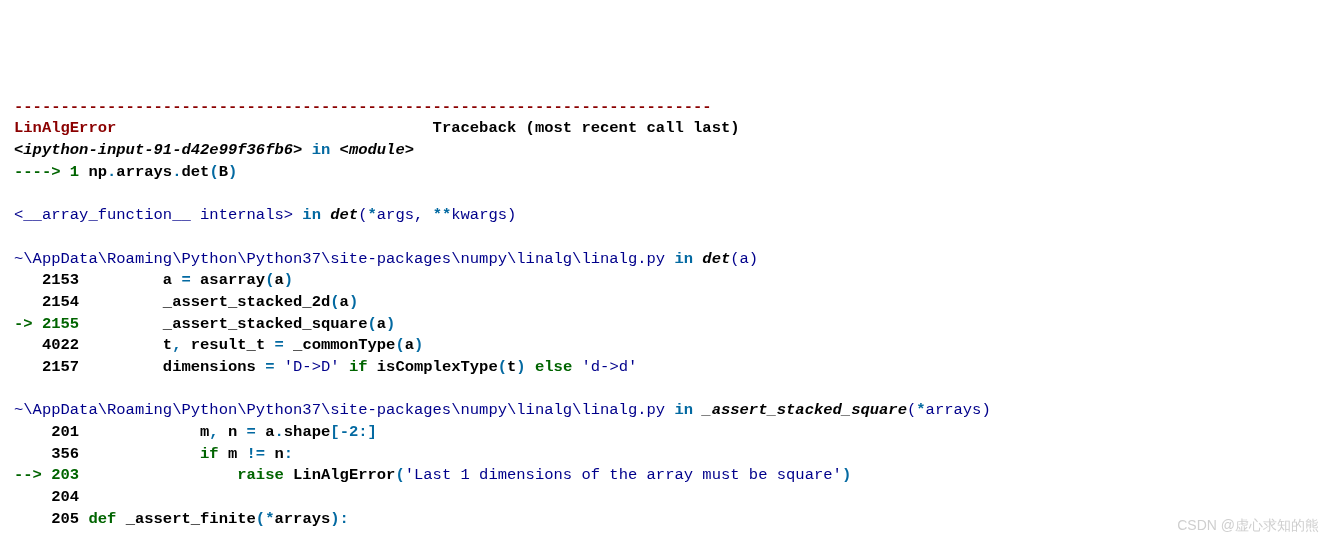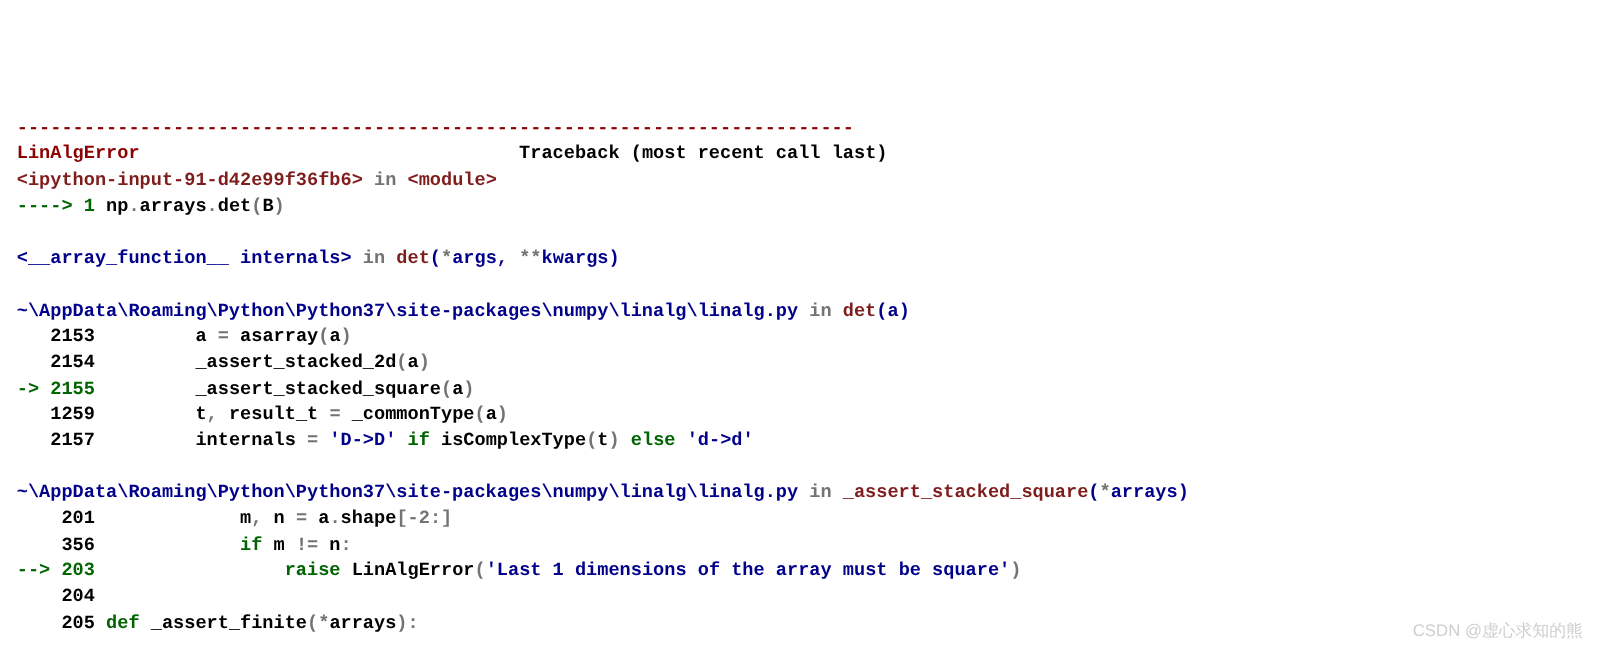--- a/index.html
+++ b/index.html
@@ -7,24 +7,24 @@
     padding: 10px 14px;
     background: #ffffff;
     font-family: "Courier New", Courier, monospace;
     font-size: 15.5px;
     line-height: 1.4;
     color: #000;
     white-space: pre;
     font-weight: 600;
   }
   .darkred { color: #8b0000; font-weight: bold; }
-  .olive   { color: #737373; }
-  .teal    { color: #7f1d1d; }
+  .olive   { color: #0369a1; }
+  .teal    { color: #000000; font-style: italic; }
   .green   { color: #006400; font-weight: bold; }
-  .navy    { color: #00008b; font-weight: bold; }
+  .navy    { color: #00008b; font-weight: normal; }
   .lineno  { color: #000000; }
   .watermark {
     position: fixed;
     right: 18px;
     bottom: 8px;
     color: #cfcfcf;
     font-family: sans-serif;
     font-size: 14px;
     pointer-events: none;
     font-weight: normal;
@@ -39,22 +39,22 @@
 <span class="darkred">LinAlgError</span><span>                                  </span><span>Traceback (most recent call last)</span>
 <span class="teal">&lt;ipython-input-91-d42e99f36fb6&gt;</span><span class="olive"> in </span><span class="teal">&lt;module&gt;</span>
 <span class="green">----&gt; 1 </span><span>np</span><span class="olive">.</span><span>arrays</span><span class="olive">.</span><span>det</span><span class="olive">(</span><span>B</span><span class="olive">)</span>
 
 <span class="navy">&lt;__array_function__ internals&gt;</span><span class="olive"> in </span><span class="teal">det</span><span class="navy">(</span><span class="olive">*</span><span class="navy">args</span><span class="navy">,</span><span> </span><span class="olive">**</span><span class="navy">kwargs</span><span class="navy">)</span>
 
 <span class="navy">~\AppData\Roaming\Python\Python37\site-packages\numpy\linalg\linalg.py</span><span class="olive"> in </span><span class="teal">det</span><span class="navy">(</span><span class="navy">a</span><span class="navy">)</span>
 <span class="lineno">   2153 </span><span>        </span><span>a</span><span class="olive"> = </span><span>asarray</span><span class="olive">(</span><span>a</span><span class="olive">)</span>
 <span class="lineno">   2154 </span><span>        </span><span>_assert_stacked_2d</span><span class="olive">(</span><span>a</span><span class="olive">)</span>
 <span class="green">-&gt; 2155 </span><span>        </span><span>_assert_stacked_square</span><span class="olive">(</span><span>a</span><span class="olive">)</span>
-<span class="lineno">   1259 </span><span>        </span><span>t</span><span class="olive">,</span><span> result_t</span><span class="olive"> = </span><span>_commonType</span><span class="olive">(</span><span>a</span><span class="olive">)</span>
-<span class="lineno">   2157 </span><span>        </span><span>internals</span><span class="olive"> = </span><span class="navy">'D-&gt;D'</span> <span class="green">if</span><span> isComplexType</span><span class="olive">(</span><span>t</span><span class="olive">)</span> <span class="green">else</span> <span class="navy">'d-&gt;d'</span>
+<span class="lineno">   4022 </span><span>        </span><span>t</span><span class="olive">,</span><span> result_t</span><span class="olive"> = </span><span>_commonType</span><span class="olive">(</span><span>a</span><span class="olive">)</span>
+<span class="lineno">   2157 </span><span>        </span><span>dimensions</span><span class="olive"> = </span><span class="navy">'D-&gt;D'</span> <span class="green">if</span><span> isComplexType</span><span class="olive">(</span><span>t</span><span class="olive">)</span> <span class="green">else</span> <span class="navy">'d-&gt;d'</span>
 
 <span class="navy">~\AppData\Roaming\Python\Python37\site-packages\numpy\linalg\linalg.py</span><span class="olive"> in </span><span class="teal">_assert_stacked_square</span><span class="navy">(</span><span class="olive">*</span><span class="navy">arrays</span><span class="navy">)</span>
 <span class="lineno">    201 </span><span>            </span><span>m</span><span class="olive">,</span><span> n</span><span class="olive"> = </span><span>a</span><span class="olive">.</span><span>shape</span><span class="olive">[</span><span class="olive">-2</span><span class="olive">:</span><span class="olive">]</span>
 <span class="lineno">    356 </span><span>            </span><span class="green">if</span><span> m </span><span class="olive">!=</span><span> n</span><span class="olive">:</span>
 <span class="green">--&gt; 203 </span><span>                </span><span class="green">raise</span><span> LinAlgError</span><span class="olive">(</span><span class="navy">'Last 1 dimensions of the array must be square'</span><span class="olive">)</span>
 <span class="lineno">    204</span>
 <span class="lineno">    205 </span><span class="green">def</span><span> _assert_finite</span><span class="olive">(</span><span class="olive">*</span><span>arrays</span><span class="olive">)</span><span class="olive">:</span>
 
 </div>
 

